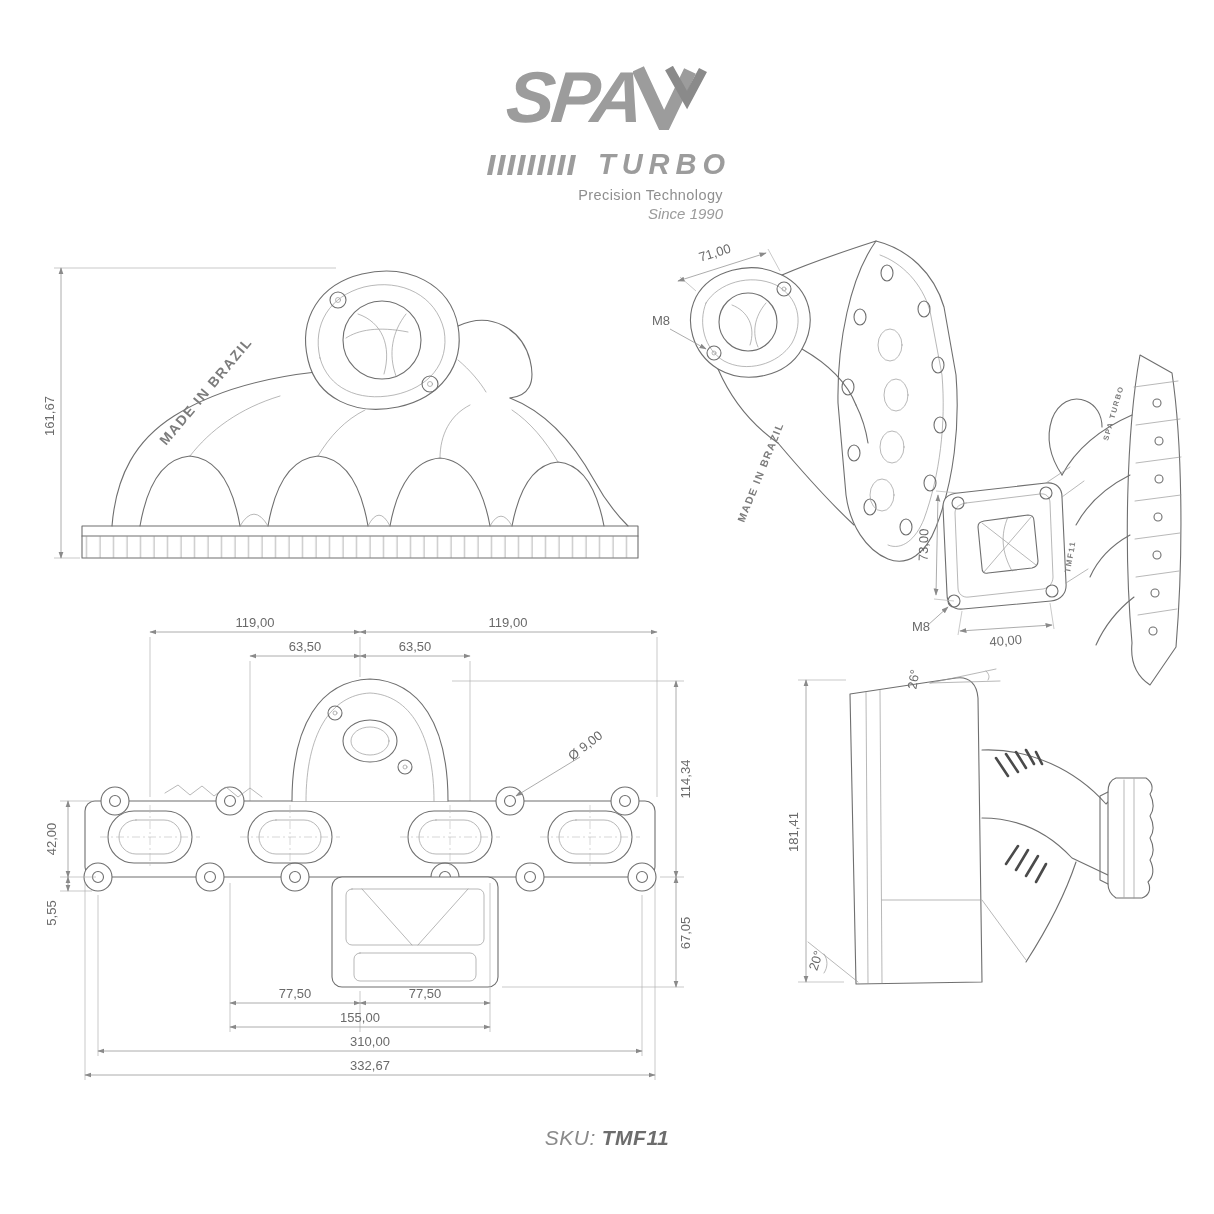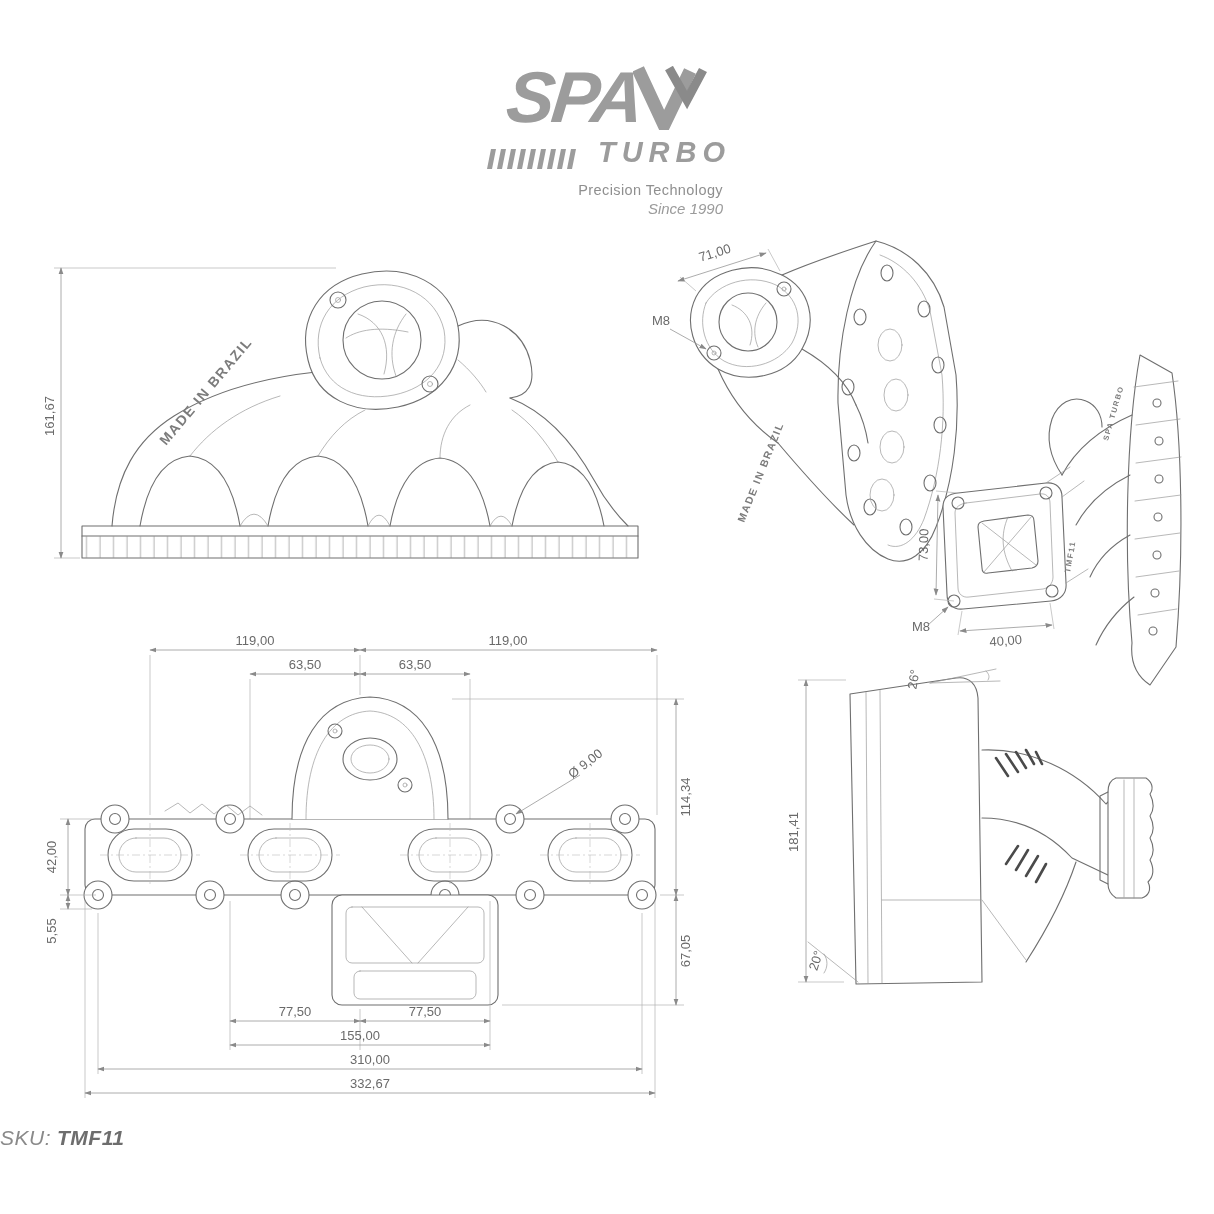--- a/index.html
+++ b/index.html
@@ -16,27 +16,27 @@
   .dtext{fill:#6a6a6a;font-size:13px;text-anchor:middle;font-family:"Liberation Sans",sans-serif;}
   .dstart{text-anchor:start;}
   .cast{fill:#7c7c7c;font-weight:bold;letter-spacing:1.5px;font-family:"Liberation Sans",sans-serif;}
   .castmark{stroke:#4a4a4a;stroke-width:2.6;fill:none;stroke-linecap:round;}
   .whitefill{fill:#fff;}
   
   .brand-block{position:absolute;top:66px;left:0;right:0;display:flex;flex-direction:column;align-items:center;color:#9c9c9c;}
   .brand-top{display:flex;align-items:flex-start;}
   .brand-spa{font-size:72px;font-weight:bold;font-style:italic;letter-spacing:-3px;line-height:.88;transform:skewX(-6deg);color:#9c9c9c;}
   .brand-chevron{margin-left:-8px;margin-top:0;}
-  .brand-mid{display:flex;align-items:flex-end;gap:19px;margin-top:6px;}
+  .brand-mid{display:flex;align-items:center;gap:19px;margin-top:18px;}
   .brand-turbo{font-size:29px;font-weight:bold;font-style:italic;letter-spacing:6px;color:#9c9c9c;}
-  .brand-sub{align-self:center;text-align:right;margin-top:13px;width:232px;}
+  .brand-sub{align-self:center;text-align:right;margin-top:6px;width:232px;}
   .brand-tagline{font-size:14.5px;color:#8f8f8f;letter-spacing:.4px;}
   .brand-since{font-size:15px;font-style:italic;color:#9b9b9b;margin-top:2px;}
   
-  .sku{position:absolute;top:1126px;left:0;width:100%;font-size:21px;font-style:italic;color:#8a8a8a;letter-spacing:.5px;}
+  .sku{position:absolute;top:1126px;left:0;width:100%;text-align:center;font-size:21px;font-style:italic;color:#8a8a8a;letter-spacing:.5px;}
   .sku b{color:#6d6d6d;margin-left:6px;}
 </style>
 </head>
 <body>
 
 <div class="sheet">
 
   <div class="brand-block">
     <div class="brand-top">
       <span class="brand-spa">SPA</span>
@@ -253,21 +253,21 @@
         <line class="ext" x1="150" y1="258" x2="154" y2="284"></line>
         <line class="dim" x1="60" y1="286" x2="152" y2="280" marker-start="url(#arC)" marker-end="url(#arC)"></line>
         <text class="dtext" x="106" y="300" transform="rotate(-4 106 300)">40,00</text>
       </g>
 
       <text class="cast" font-size="7.5" x="208" y="96" transform="rotate(-74 208 96)">SPA TURBO</text>
       <text class="cast" font-size="8" x="170" y="228" transform="rotate(-80 170 228)">TMF11</text>
     </svg>
   </div>
 
-  <div class="view" style="left:40px;top:633px;">
+  <div class="view" style="left:40px;top:615px;">
     <svg width="680" height="480" viewBox="0 0 680 480">
       <defs>
         <marker id="arD" viewBox="0 0 10 10" refX="9" refY="5" markerWidth="8.5" markerHeight="8.5" orient="auto-start-reverse">
           <path d="M0,1.5 L10,5 L0,8.5 Z" fill="#8a8a8a"></path>
         </marker>
       </defs>
 
       <g>
         <line class="ext" x1="110" y1="22" x2="110" y2="182"></line>
         <line class="ext" x1="320" y1="22" x2="320" y2="62"></line>

